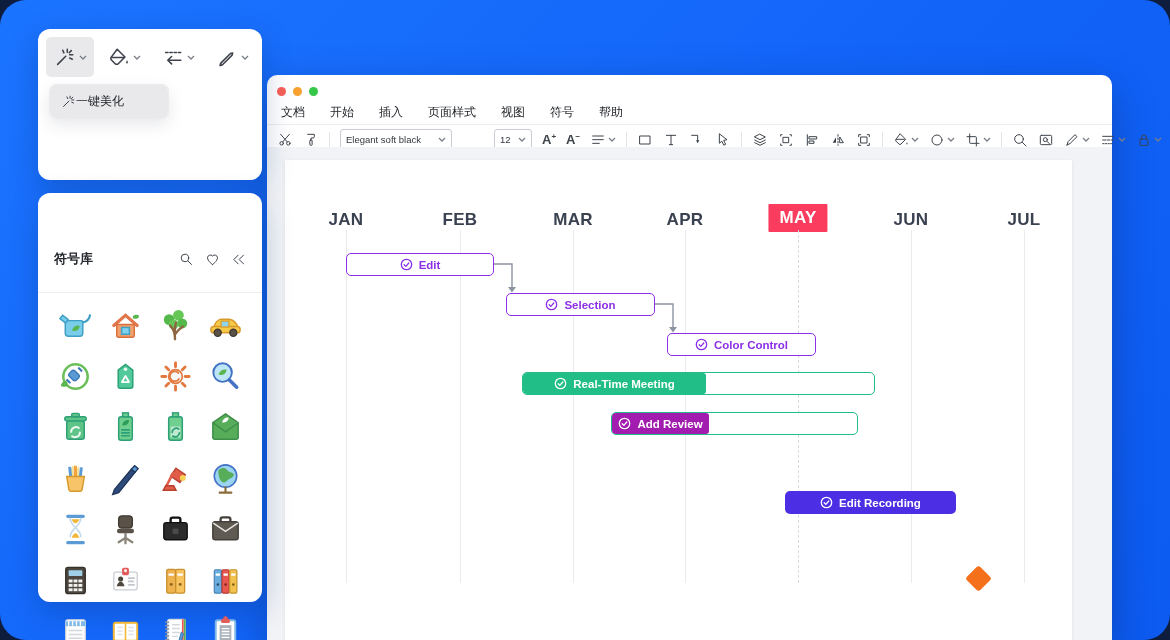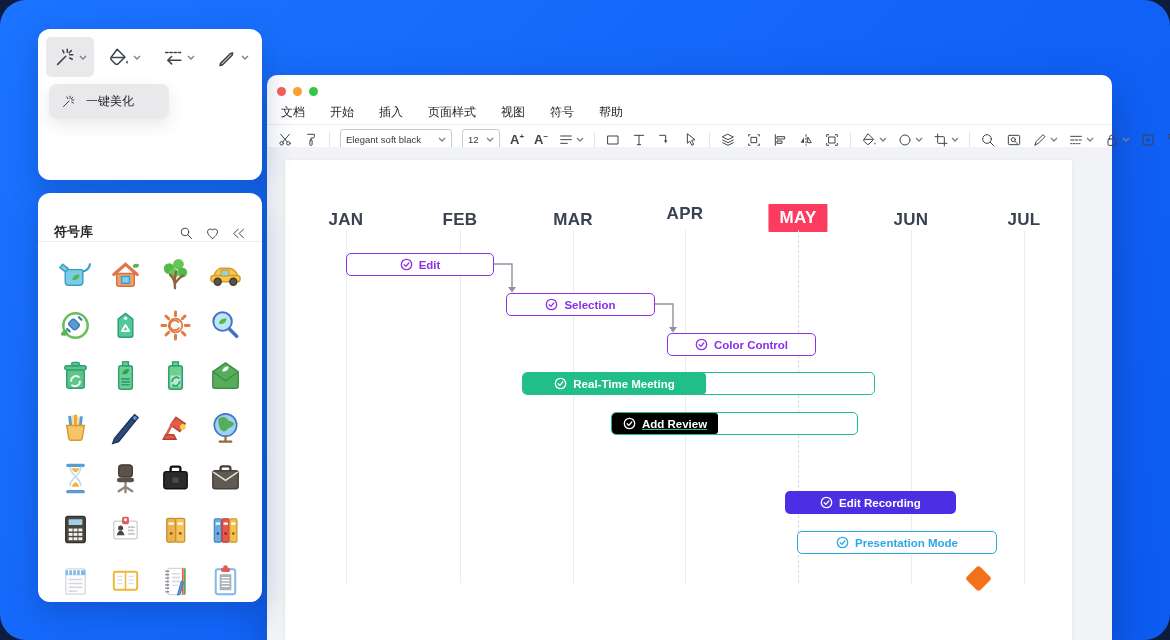--- a/index.html
+++ b/index.html
@@ -22,58 +22,58 @@
     font-size:12px;color:#24272c;}
   .menubar span{cursor:default;}
   .toolbar{display:flex;align-items:center;height:29px;padding:0 10px;gap:10px;
     border-top:1px solid #ececee;border-bottom:1px solid #e8eaec;}
   .tbtn{display:flex;align-items:center;gap:2px;position:relative;flex:none;color:#3e434b;}
   .tbtn svg{display:block;}
   .tsep{width:1px;height:16px;background:#e2e4e8;flex:none;}
   .selbox{display:flex;align-items:center;justify-content:space-between;
     border:1px solid #c9ccd2;border-radius:3px;height:19px;padding:0 5px;
     font-size:9.5px;color:#33373d;background:#fff;flex:none;}
-  .selbox.font{width:100px;} .selbox.size{width:26px;}
+  .selbox.font{width:100px;} .selbox.size{width:26px;margin-left:32px;}
   .atext{font-size:13px;font-weight:bold;color:#3e434b;line-height:1;}
   .atext sup{font-size:8px;}
   .blueline{position:absolute;left:1px;bottom:-2px;width:14px;height:2.4px;background:#2f7bff;border-radius:1px;}
   .canvas{position:absolute;left:0;right:0;top:72px;bottom:0;background:#f1f3f6;}
   .page{position:absolute;left:18px;top:13px;width:787px;bottom:-6px;background:#fff;
     box-shadow:0 1px 4px rgba(40,50,70,.08);}
   
   .gridline{position:absolute;width:1px;background:#e9ebef;}
   .gridline.dashed{background:none;border-left:1px dashed #d8dbe1;}
   .month{position:absolute;transform:translateX(-50%);font-size:17px;font-weight:bold;
     color:#3a4150;letter-spacing:.3px;white-space:nowrap;}
   .month.badge{background:#fb3c5f;color:#fff;padding:4px 11px;border-radius:1px;top:44px;}
   .task{position:absolute;height:23px;border-radius:5px;display:flex;align-items:center;
     justify-content:center;font-size:11.5px;font-weight:bold;box-sizing:border-box;gap:6px;white-space:nowrap;}
   .task.outline{background:#fff;border:1.6px solid currentColor;}
   .task.solid{color:#fff;}
-  .task.split{background:#fff;border:1.6px solid currentColor;justify-content:flex-start;padding:0;overflow:hidden;text-decoration:underline;}
+  .task.split{background:#fff;border:1.6px solid currentColor;justify-content:flex-start;padding:0;overflow:hidden;}
   .task.split .fillpart{height:100%;display:flex;align-items:center;justify-content:center;
     gap:6px;color:#fff;border-radius:3px;}
   .task svg{flex:none;}
   .milestone{position:absolute;width:19px;height:19px;border-radius:3px;transform:rotate(45deg);}
   .connsvg{position:absolute;inset:0;width:100%;height:100%;pointer-events:none;}
   
   .panel{position:absolute;background:#fff;border-radius:12px;z-index:3;
     box-shadow:0 10px 30px rgba(8,40,110,.28);}
   .style-panel{left:38px;top:29px;width:224px;height:151px;}
   .toolrow{display:flex;align-items:center;gap:6px;padding:8px 6px 0 8px;}
   .toolbtn{width:48px;height:40px;display:flex;align-items:center;justify-content:center;
     gap:3px;border-radius:5px;color:#3e434b;}
   .toolbtn.selected{background:#e9e9eb;}
   .dropdown{position:absolute;left:11px;top:55px;width:118px;background:#fff;
     border:1px solid #ebebee;border-radius:7px;box-shadow:0 6px 16px rgba(30,40,60,.10);overflow:hidden;}
-  .dditem{display:flex;align-items:center;gap:10px;height:33px;padding:0 11px;
+  .dditem{display:flex;align-items:center;height:33px;padding:0 11px;
     font-size:12px;color:#24272c;white-space:nowrap;}
   .dditem.hl{background:#e9e9eb;}
   .symbol-panel{left:38px;top:193px;width:224px;height:409px;}
-  .symhead{display:flex;align-items:flex-end;height:48px;padding:0 16px;border-bottom:1px solid #ededf0;}
+  .symhead{display:flex;align-items:center;height:48px;padding:9px 16px;border-bottom:1px solid #ededf0;margin-top:33px;}
   .symtitle{font-size:13px;font-weight:bold;color:#24272c;flex:1;}
   .symhead .hicon{margin-left:11px;color:#4b5058;display:flex;}
   .symgrid{display:grid;grid-template-columns:repeat(4,1fr);grid-auto-rows:51px;padding:7px 12px 0 12px;}
   .symcell{display:flex;align-items:center;justify-content:center;}
   .symcell svg{width:39px;height:39px;display:block;}
 </style>
 </head>
 <body>
 
 <div class="backdrop"></div>
@@ -281,21 +281,21 @@
       </span>
     </div>
   <div class="canvas">
     <div class="page" id="gantt-page">
         <div class="month" style="left: 61px; top: 50px;">JAN</div>
         <div class="gridline" style="left: 61px; top: 70px; height: 353px;"></div>
         <div class="month" style="left: 175px; top: 50px;">FEB</div>
         <div class="gridline" style="left: 175px; top: 70px; height: 353px;"></div>
         <div class="month" style="left: 288px; top: 50px;">MAR</div>
         <div class="gridline" style="left: 288px; top: 70px; height: 353px;"></div>
-        <div class="month" style="left: 400px; top: 44px;">APR</div>
+        <div class="month" style="left: 400px; top: 50px;">APR</div>
         <div class="gridline" style="left: 400px; top: 70px; height: 353px;"></div>
         <div class="month badge" style="left: 513px;">MAY</div>
         <div class="gridline dashed" style="left: 513px; top: 70px; height: 353px;"></div>
         <div class="month" style="left: 626px; top: 50px;">JUN</div>
         <div class="gridline" style="left: 626px; top: 70px; height: 353px;"></div>
         <div class="month" style="left: 739px; top: 50px;">JUL</div>
         <div class="gridline" style="left: 739px; top: 70px; height: 353px;"></div>
         <svg class="connsvg">
           <polyline points="209,104 227,104 227,127" fill="none" stroke="#8D93A0" stroke-width="1.4"></polyline>
           <path d="M223 127 L231 127 L227 132.5 Z" fill="#8D93A0"></path>
@@ -326,42 +326,35 @@
         <div class="task split" style="left: 237px; top: 212px; width: 353px; color: rgb(33, 190, 135);">
           <div class="fillpart" style="width: 183px; background: rgb(33, 190, 135);">
             <svg width="13" height="13" viewBox="0 0 14 14" fill="none" stroke="currentColor" stroke-width="1.4" stroke-linecap="round" stroke-linejoin="round">
               <circle cx="7" cy="7" r="5.6"></circle>
               <path d="M4.5 7.2l1.8 1.8 3.2-3.6"></path>
             </svg>
             <span>Real-Time Meeting</span>
           </div>
         </div>
         <div class="task split" style="left: 326px; top: 252px; width: 247px; color: rgb(33, 190, 135);">
-          <div class="fillpart" style="width: 106px; background: #000000; text-align: center;">
+          <div class="fillpart" style="width: 97px; background: #a21caf; text-align: center;">
             <svg width="13" height="13" viewBox="0 0 14 14" fill="none" stroke="currentColor" stroke-width="1.4" stroke-linecap="round" stroke-linejoin="round">
               <circle cx="7" cy="7" r="5.6"></circle>
               <path d="M4.5 7.2l1.8 1.8 3.2-3.6"></path>
             </svg>
             <span>Add Review</span>
           </div>
         </div>
         <div class="task solid" style="left: 476px; top: 331px; width: 171px; color: rgb(255, 255, 255); background: rgb(76, 47, 228); margin-left: 24px;">
           <svg width="13" height="13" viewBox="0 0 14 14" fill="none" stroke="currentColor" stroke-width="1.4" stroke-linecap="round" stroke-linejoin="round">
             <circle cx="7" cy="7" r="5.6"></circle>
             <path d="M4.5 7.2l1.8 1.8 3.2-3.6"></path>
           </svg>
           <span>Edit Recording</span>
         </div>
-        <div class="task outline" style="left: 512px; top: 371px; width: 200px; color: rgb(43, 169, 227);">
-          <svg width="13" height="13" viewBox="0 0 14 14" fill="none" stroke="currentColor" stroke-width="1.4" stroke-linecap="round" stroke-linejoin="round">
-            <circle cx="7" cy="7" r="5.6"></circle>
-            <path d="M4.5 7.2l1.8 1.8 3.2-3.6"></path>
-          </svg>
-          <span>Presentation Mode</span>
-        </div>
         <div class="milestone" style="left: 683.5px; top: 408.5px; background: rgb(244, 112, 27);"></div>
       </div>
   </div>
 </div>
 
 <div class="panel style-panel">
   <div class="toolrow" id="toolrow">
       <span class="toolbtn selected">
         <svg width="22" height="22" viewBox="0 0 24 24" fill="none" stroke="#3e434b" stroke-width="1.7" stroke-linecap="round" stroke-linejoin="round">
           <path d="M4 20 12.8 11.2"></path>

